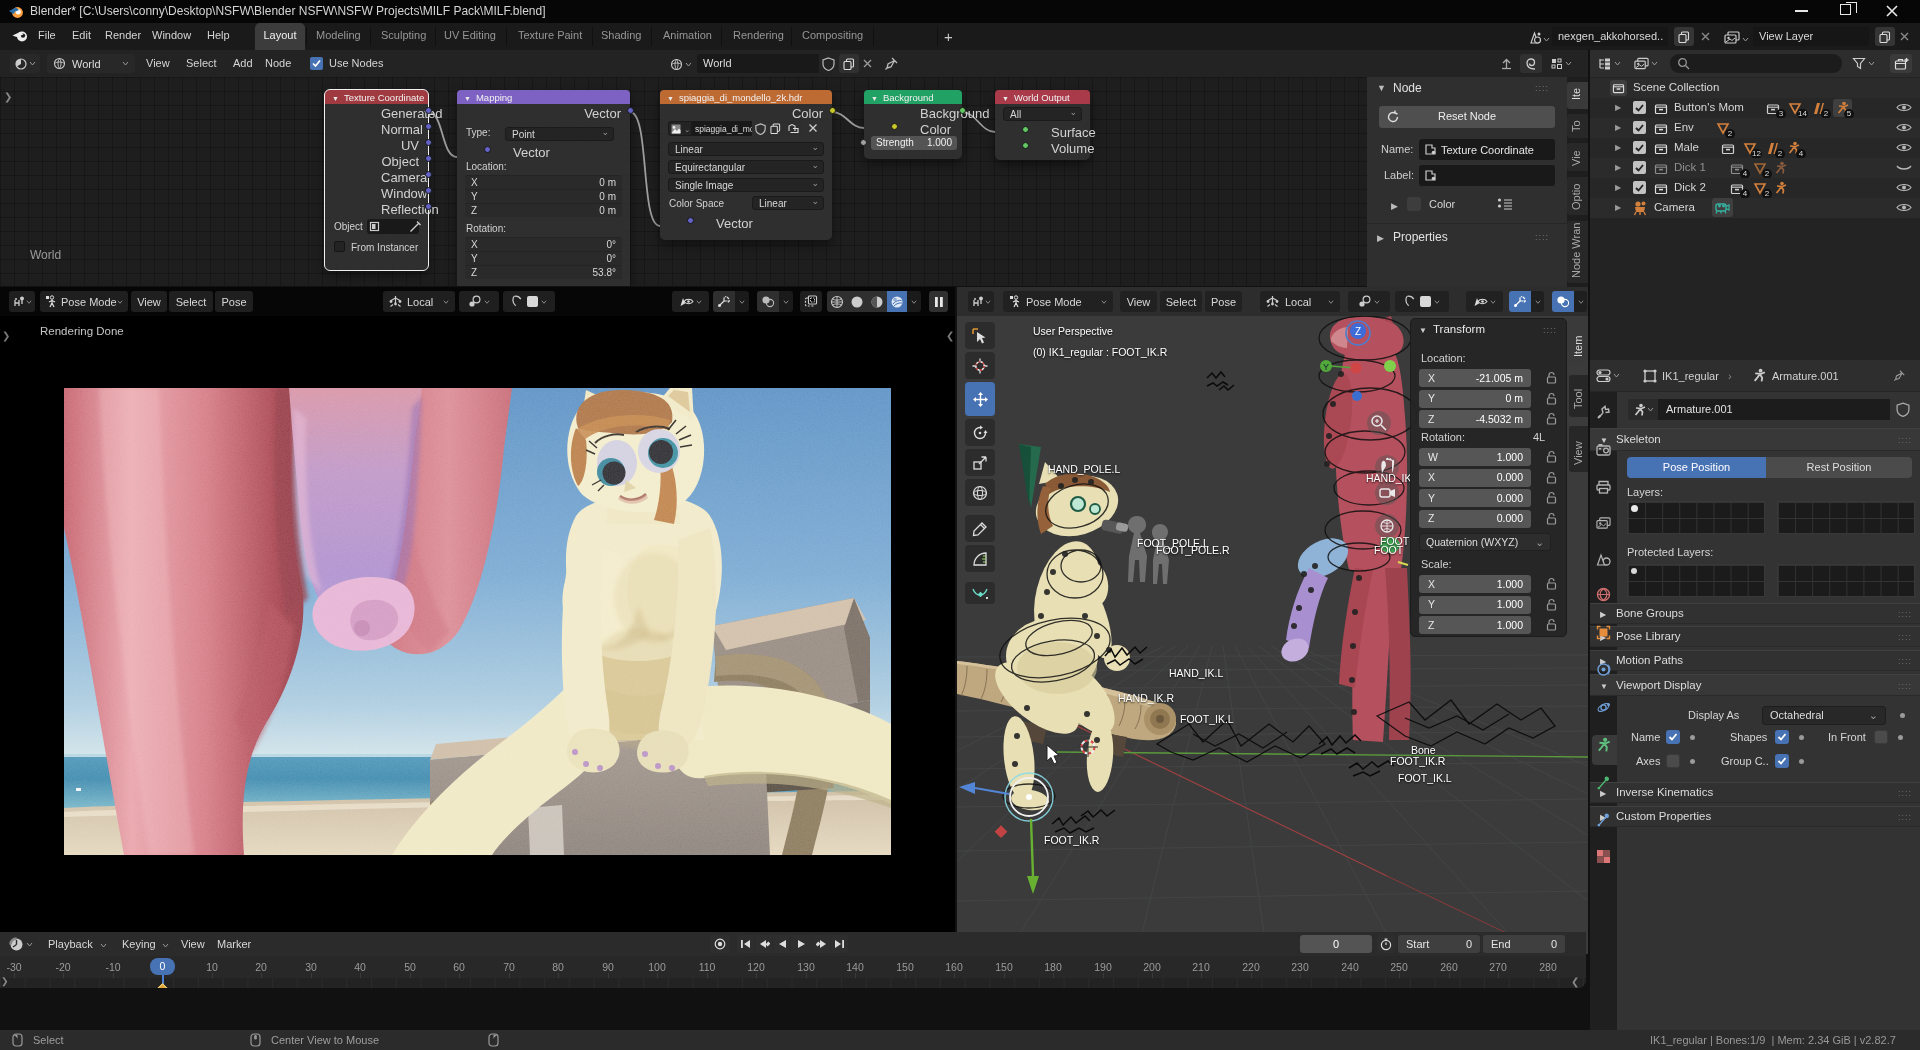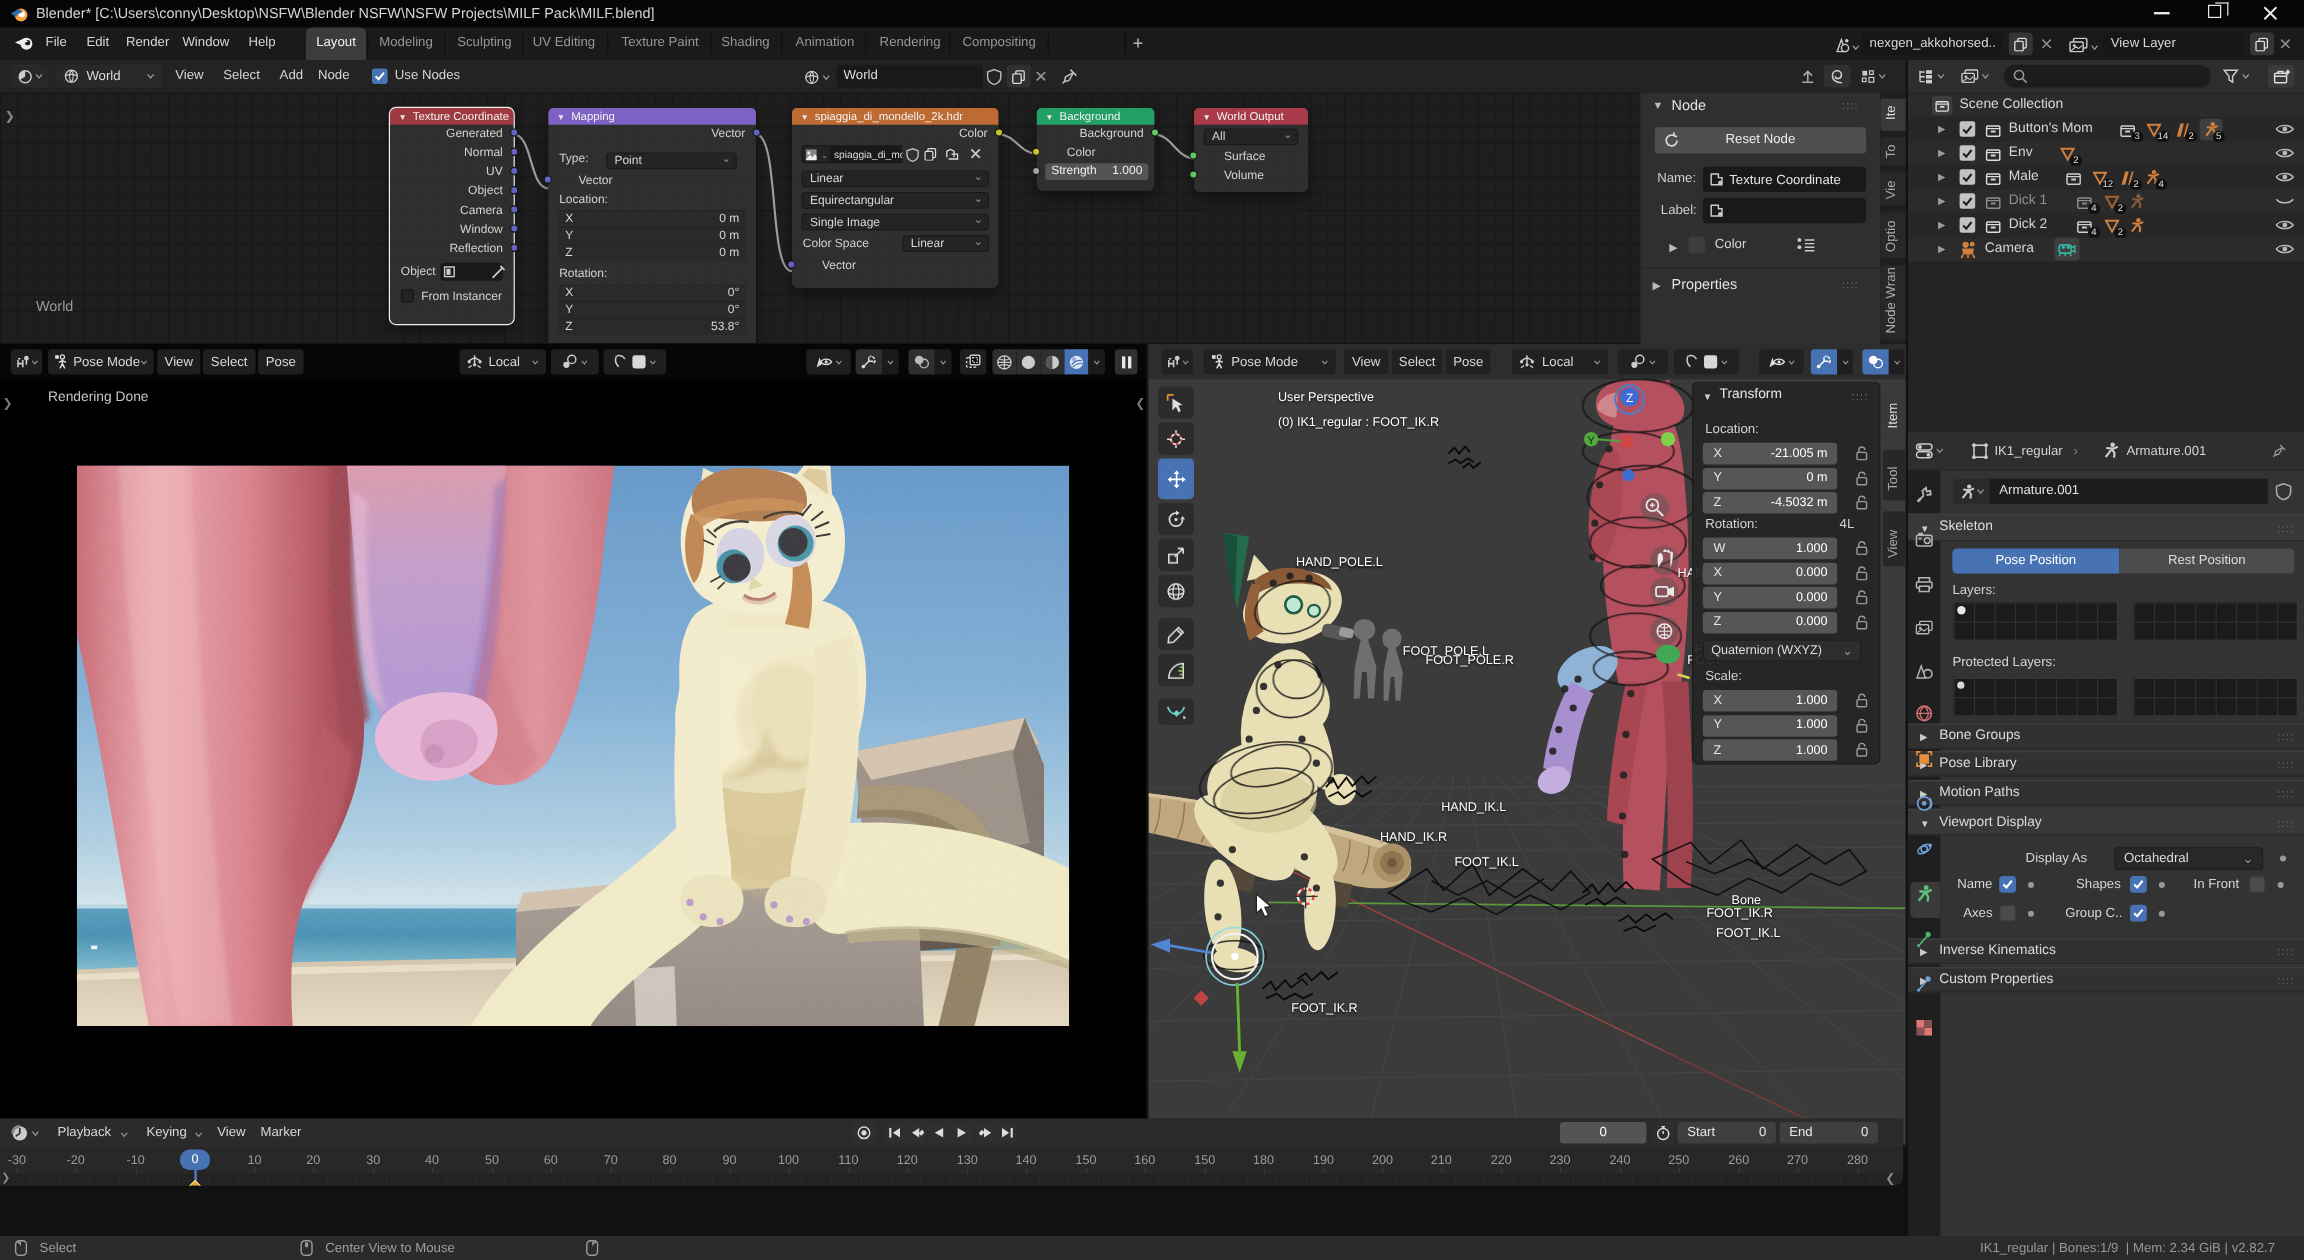--- a/index.html
+++ b/index.html
@@ -1,26 +1,26 @@
 <!DOCTYPE html>
 <html><head>
 <meta charset="utf-8">
 <style>
   * { margin:0; padding:0; box-sizing:border-box; }
   html,body { width:1920px; height:1050px; background:#111; overflow:hidden; }
   body { font-family:"Liberation Sans", sans-serif; font-size:11px; color:#d5d5d5; position:relative; }
   .abs { position:absolute; }
   .btn { background:#282828; border-radius:3px; display:flex; align-items:center; justify-content:center; }
   svg { display:block; }
-  .lbl3d { position:absolute; color:#fff; font-size:10.5px; text-shadow:0 1px 2px rgba(0,0,0,.9); white-space:nowrap;margin-left:32px; }
+  .lbl3d { position:absolute; color:#fff; font-size:10.5px; text-shadow:0 1px 2px rgba(0,0,0,.9); white-space:nowrap; }
   .tab { top:6px; color:#969696; }
   .node { position:absolute; background:rgba(47,47,47,.97); border-radius:5px; box-shadow:0 5px 12px rgba(0,0,0,.45); }
   .nhead { height:14px; border-radius:4px 4px 0 0; color:#f2f2f2; font-size:9.5px; padding:1.5px 0 0 7px; white-space:nowrap; overflow:hidden; }
   .nhead .tri { font-size:7px; margin-right:5px; color:#e8e8e8; }
-  .nrow { position:relative; height:16px; font-size:10px; color:#d2d2d2; padding:2px 9px 0 25px; }
+  .nrow { position:relative; height:16px; font-size:13px; color:#d2d2d2; padding:2px 9px 0 25px;margin-left:31px; }
   .nout { text-align:right; }
   .sock { position:absolute; width:7px; height:7px; border-radius:50%; border:1px solid #161616; top:3px; }
   .ndrop { position:relative; margin:2px 8px; height:14px; background:#242424; border:1px solid #1a1a1a; border-radius:3px; font-size:10px; color:#d8d8d8; padding:1px 6px 0 6px; }
   .ndrop:after { content:"\2304"; position:absolute; right:4px; top:-1px; color:#999; font-size:9px; }
   .nval { position:relative; margin:0 8px; height:14px; background:#2a2a2a; border-top:1px solid #242424; font-size:10px; color:#d8d8d8; padding:1px 6px 0 6px; }
   .nlabel { font-size:10px; color:#d2d2d2; padding:2px 9px 0 9px; height:16px; }
   .orow { position:absolute; left:0; width:330px; height:20px; }
   .oarr { position:absolute; left:25px; top:5px; font-size:8px; color:#9a9a9a; }
   .ochk { position:absolute; left:43px; top:3px; width:13px; height:13px; background:#c3c3c3; border-radius:2px; display:flex; align-items:center; justify-content:center; }
   .ocol { position:absolute; left:64px; top:4px; }

